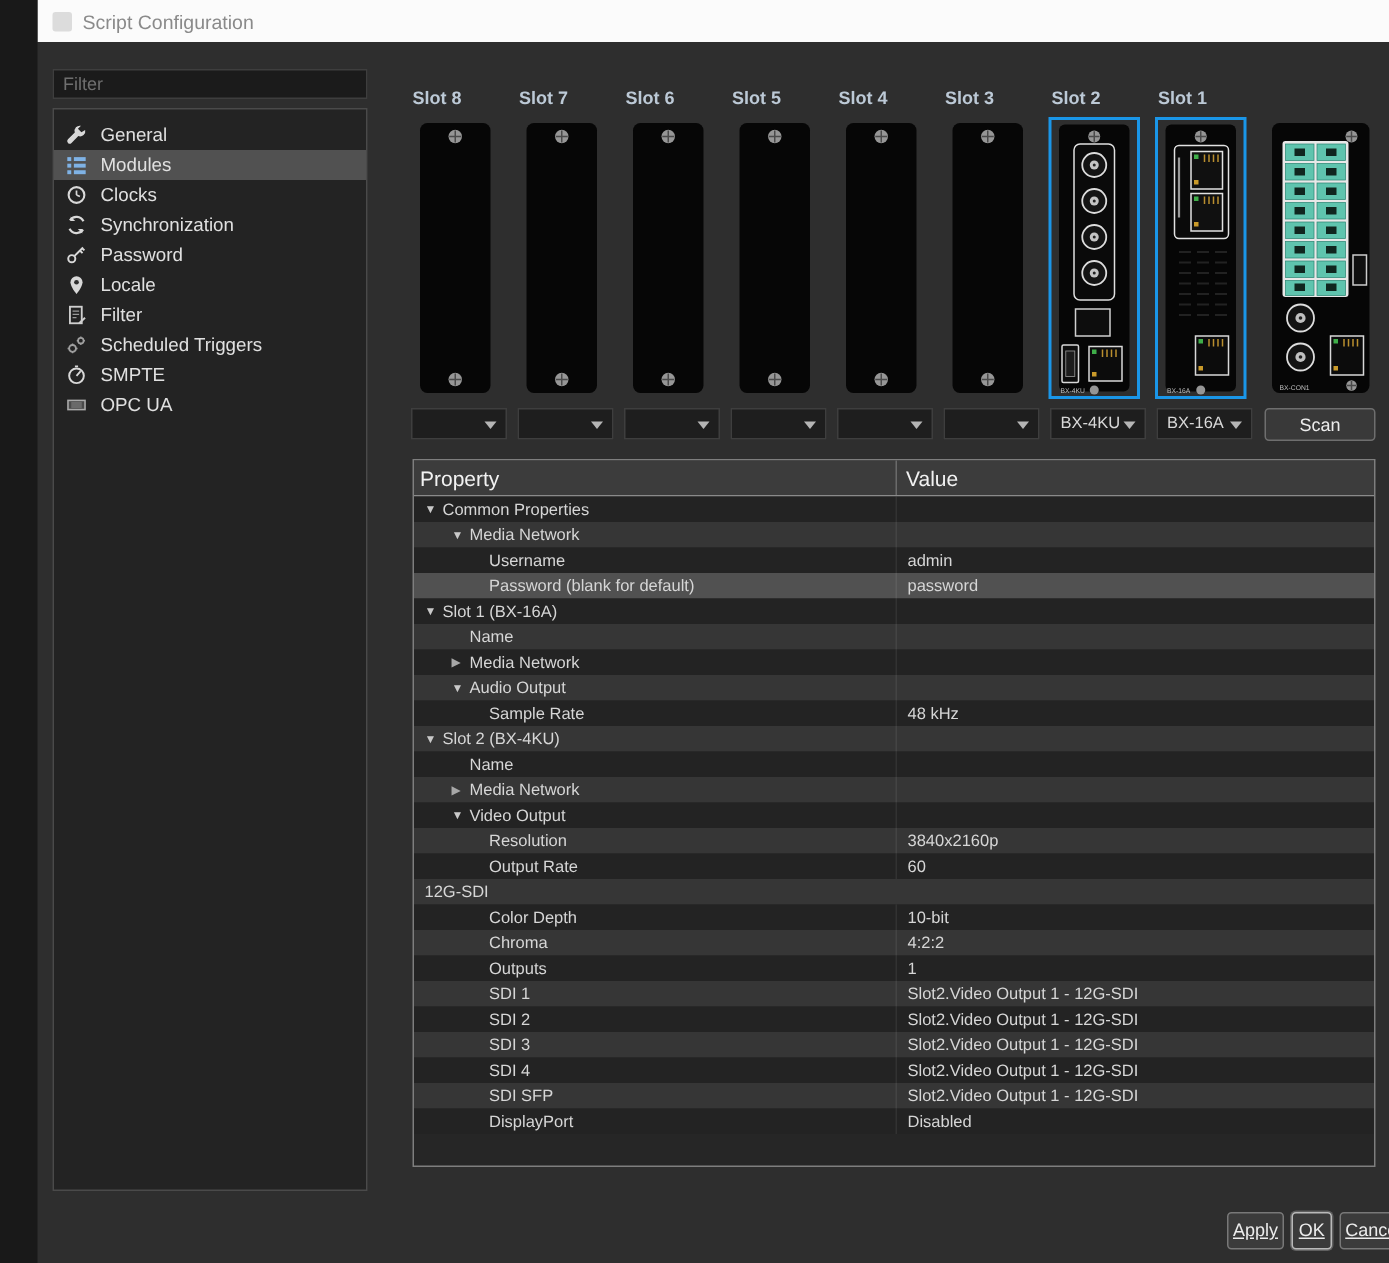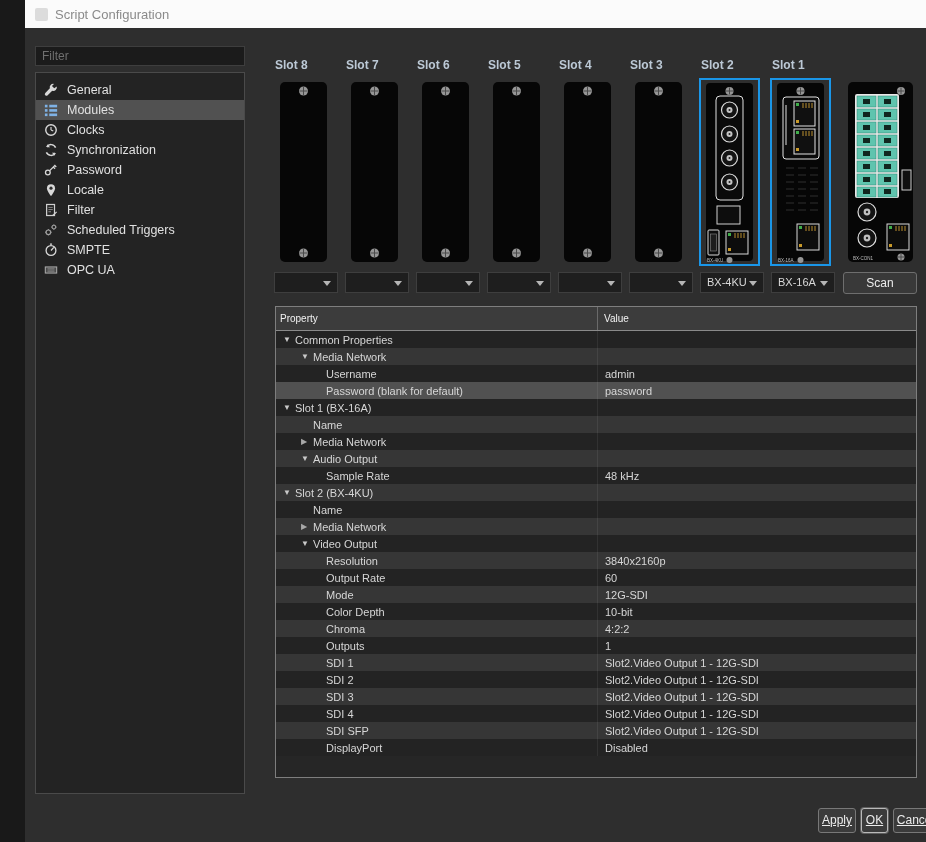--- a/index.html
+++ b/index.html
@@ -28,21 +28,21 @@
   .slot-card svg { display:block; }
   .frame-card { position:absolute; top:80px; left:818px; width:75px; height:184px; }
 
   
   .dd { position:absolute; top:272px; width:64px; height:21px; background:#1e1e1e; border:1px solid #3e3e3e; color:#d8d8d8; font-size:11px; line-height:19px; padding-left:6px; cursor:default; }
   .dd::after { content:""; position:absolute; right:6px; top:8px; border-left:4px solid transparent; border-right:4px solid transparent; border-top:5px solid #b5b5b5; }
   .scan-btn { position:absolute; left:818px; top:272px; width:74px; height:22px; background:#393939; border:1px solid #6e6e6e; border-radius:3px; color:#ececec; font-size:12px; text-align:center; line-height:20px; cursor:default; }
 
   
   .ptable { position:absolute; left:250px; top:306px; width:642px; height:472px; background:#262626; border:1px solid #7e7e7e; }
-  .thead { display:flex; height:24px; background:#3c3c3c; border-bottom:1px solid #8a8a8a; color:#f2f2f2; font-size:10px; }
+  .thead { display:flex; height:24px; background:#3c3c3c; border-bottom:1px solid #8a8a8a; color:#f2f2f2; font-size:14px; }
   .thead .hc1 { width:322px; display:flex; align-items:center; padding-left:4px; border-right:1px solid #6a6a6a; }
   .thead .hc2 { flex:1; display:flex; align-items:center; padding-left:6px; }
   .trow { display:flex; height:17px; font-size:11px; color:#d6d6d6; cursor:default; }
   .trow.dark { background:#232323; }
   .trow.lite { background:#363636; }
   .trow.sel  { background:#515151; }
   .pcell { width:322px; display:flex; align-items:center; border-right:1px solid rgba(255,255,255,0.07); overflow:hidden; white-space:nowrap; }
   .vcell { flex:1; display:flex; align-items:center; padding-left:7px; overflow:hidden; white-space:nowrap; }
   .lvl0 { padding-left:7px; } .lvl1 { padding-left:25px; } .lvl2 { padding-left:38px; }
   .tw { width:12px; font-size:8px; color:#c9c9c9; flex:0 0 auto; }
@@ -532,24 +532,20 @@
     <div class="trow dark">
         <div class="pcell lvl2">
           <span class="tw"></span>
           <span>Output Rate</span>
         </div>
         <div class="vcell">
           <span>60</span>
         </div>
       </div>
     <div class="trow lite">
-        <div class="pcell lvl2">
-          <span class="tw"></span>
-          <span>Mode</span>
-        </div>
         <div class="vcell">
           <span>12G-SDI</span>
         </div>
       </div>
     <div class="trow dark">
         <div class="pcell lvl2">
           <span class="tw"></span>
           <span>Color Depth</span>
         </div>
         <div class="vcell">

